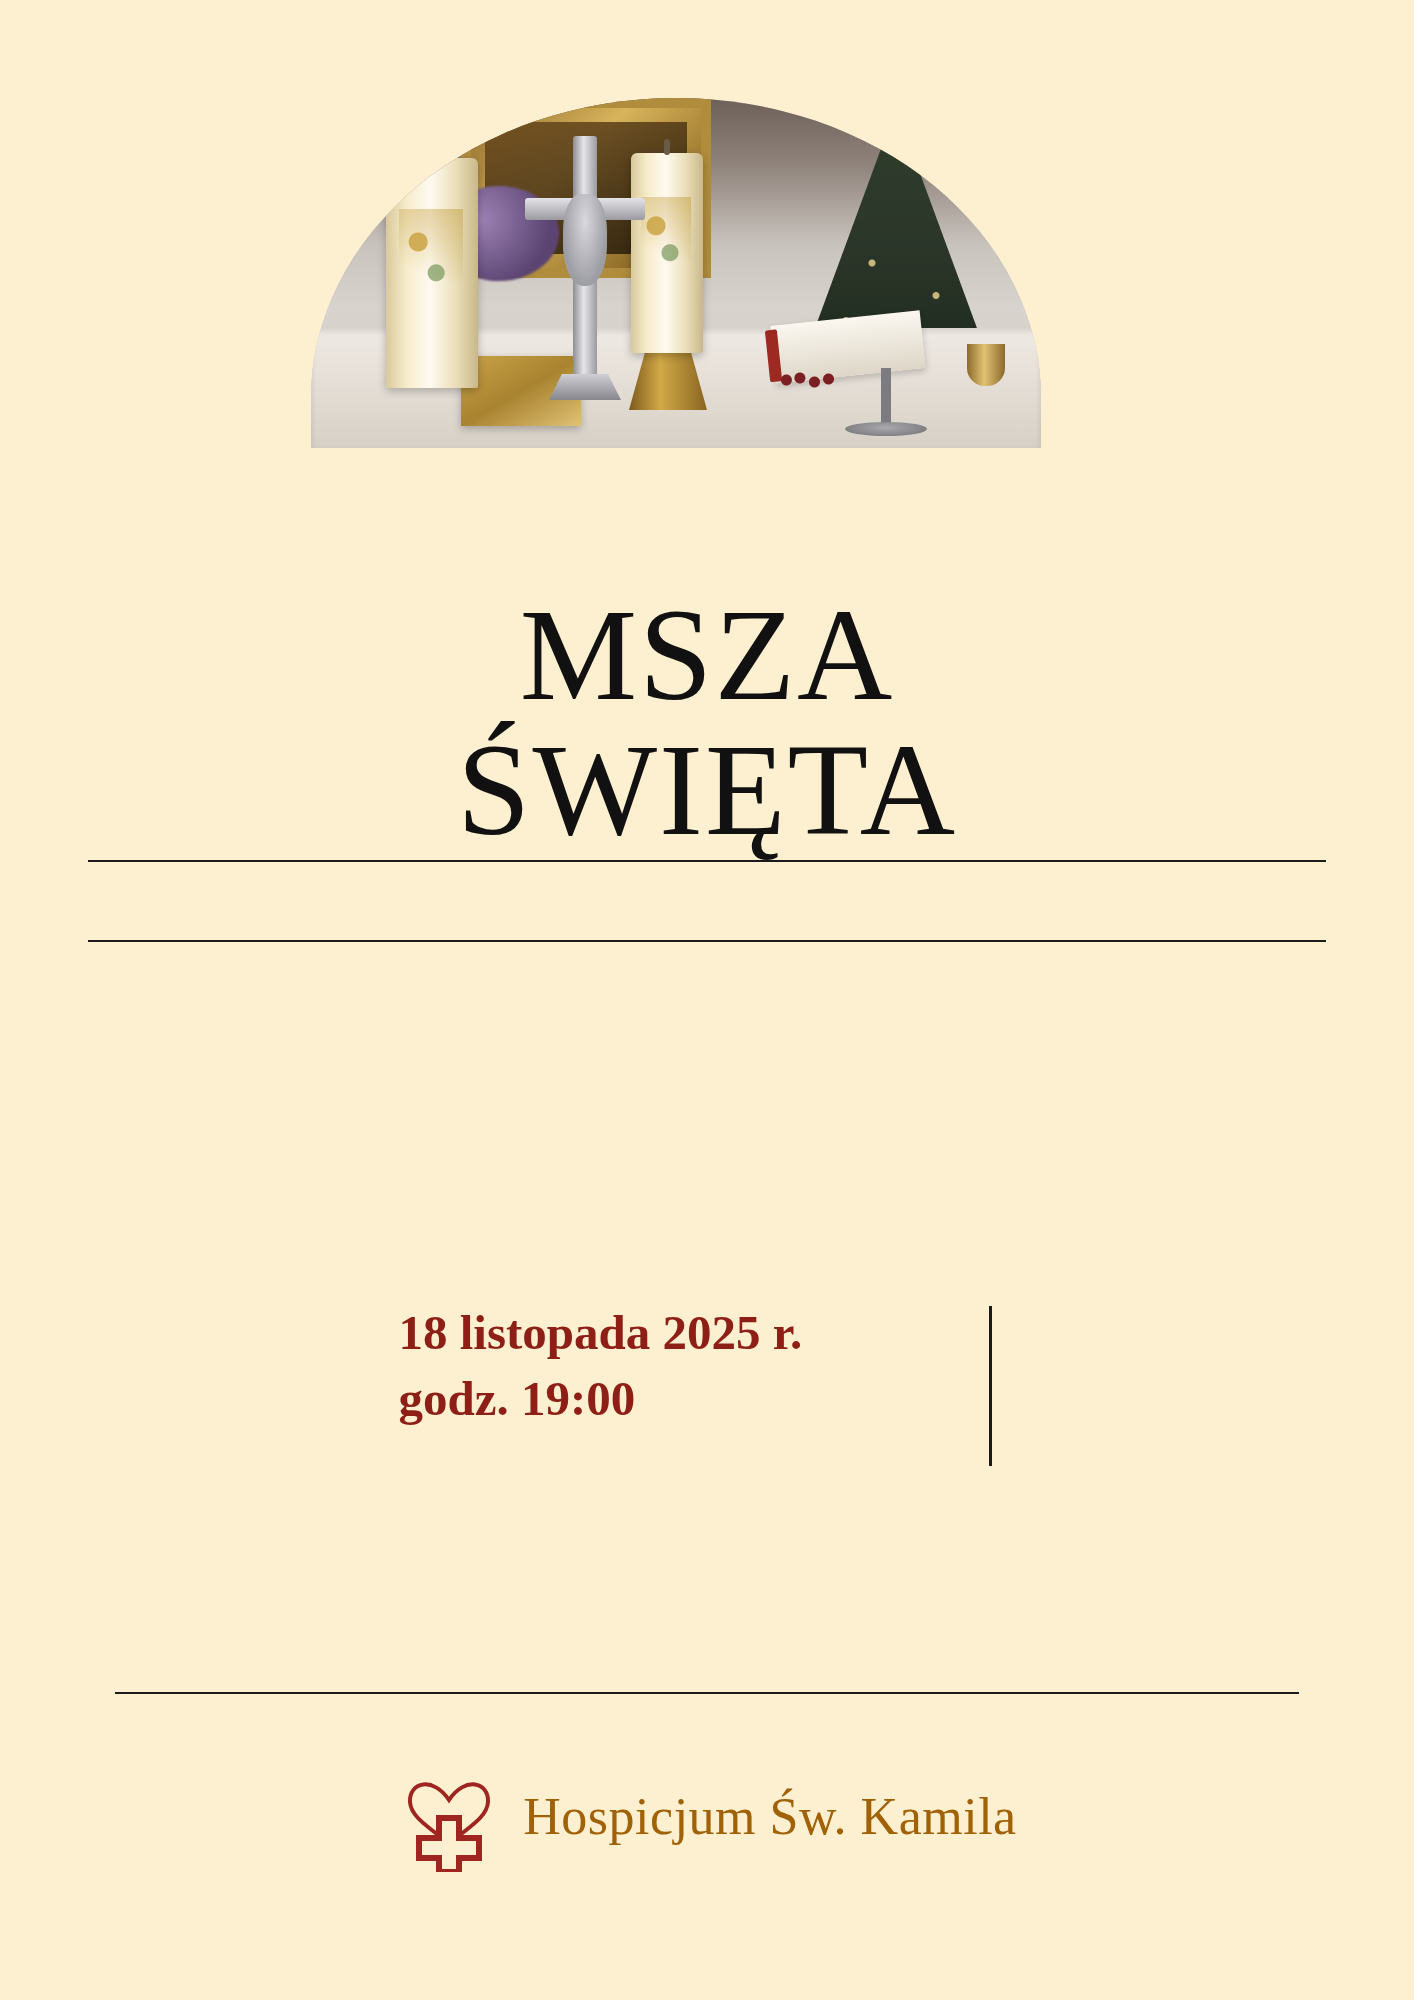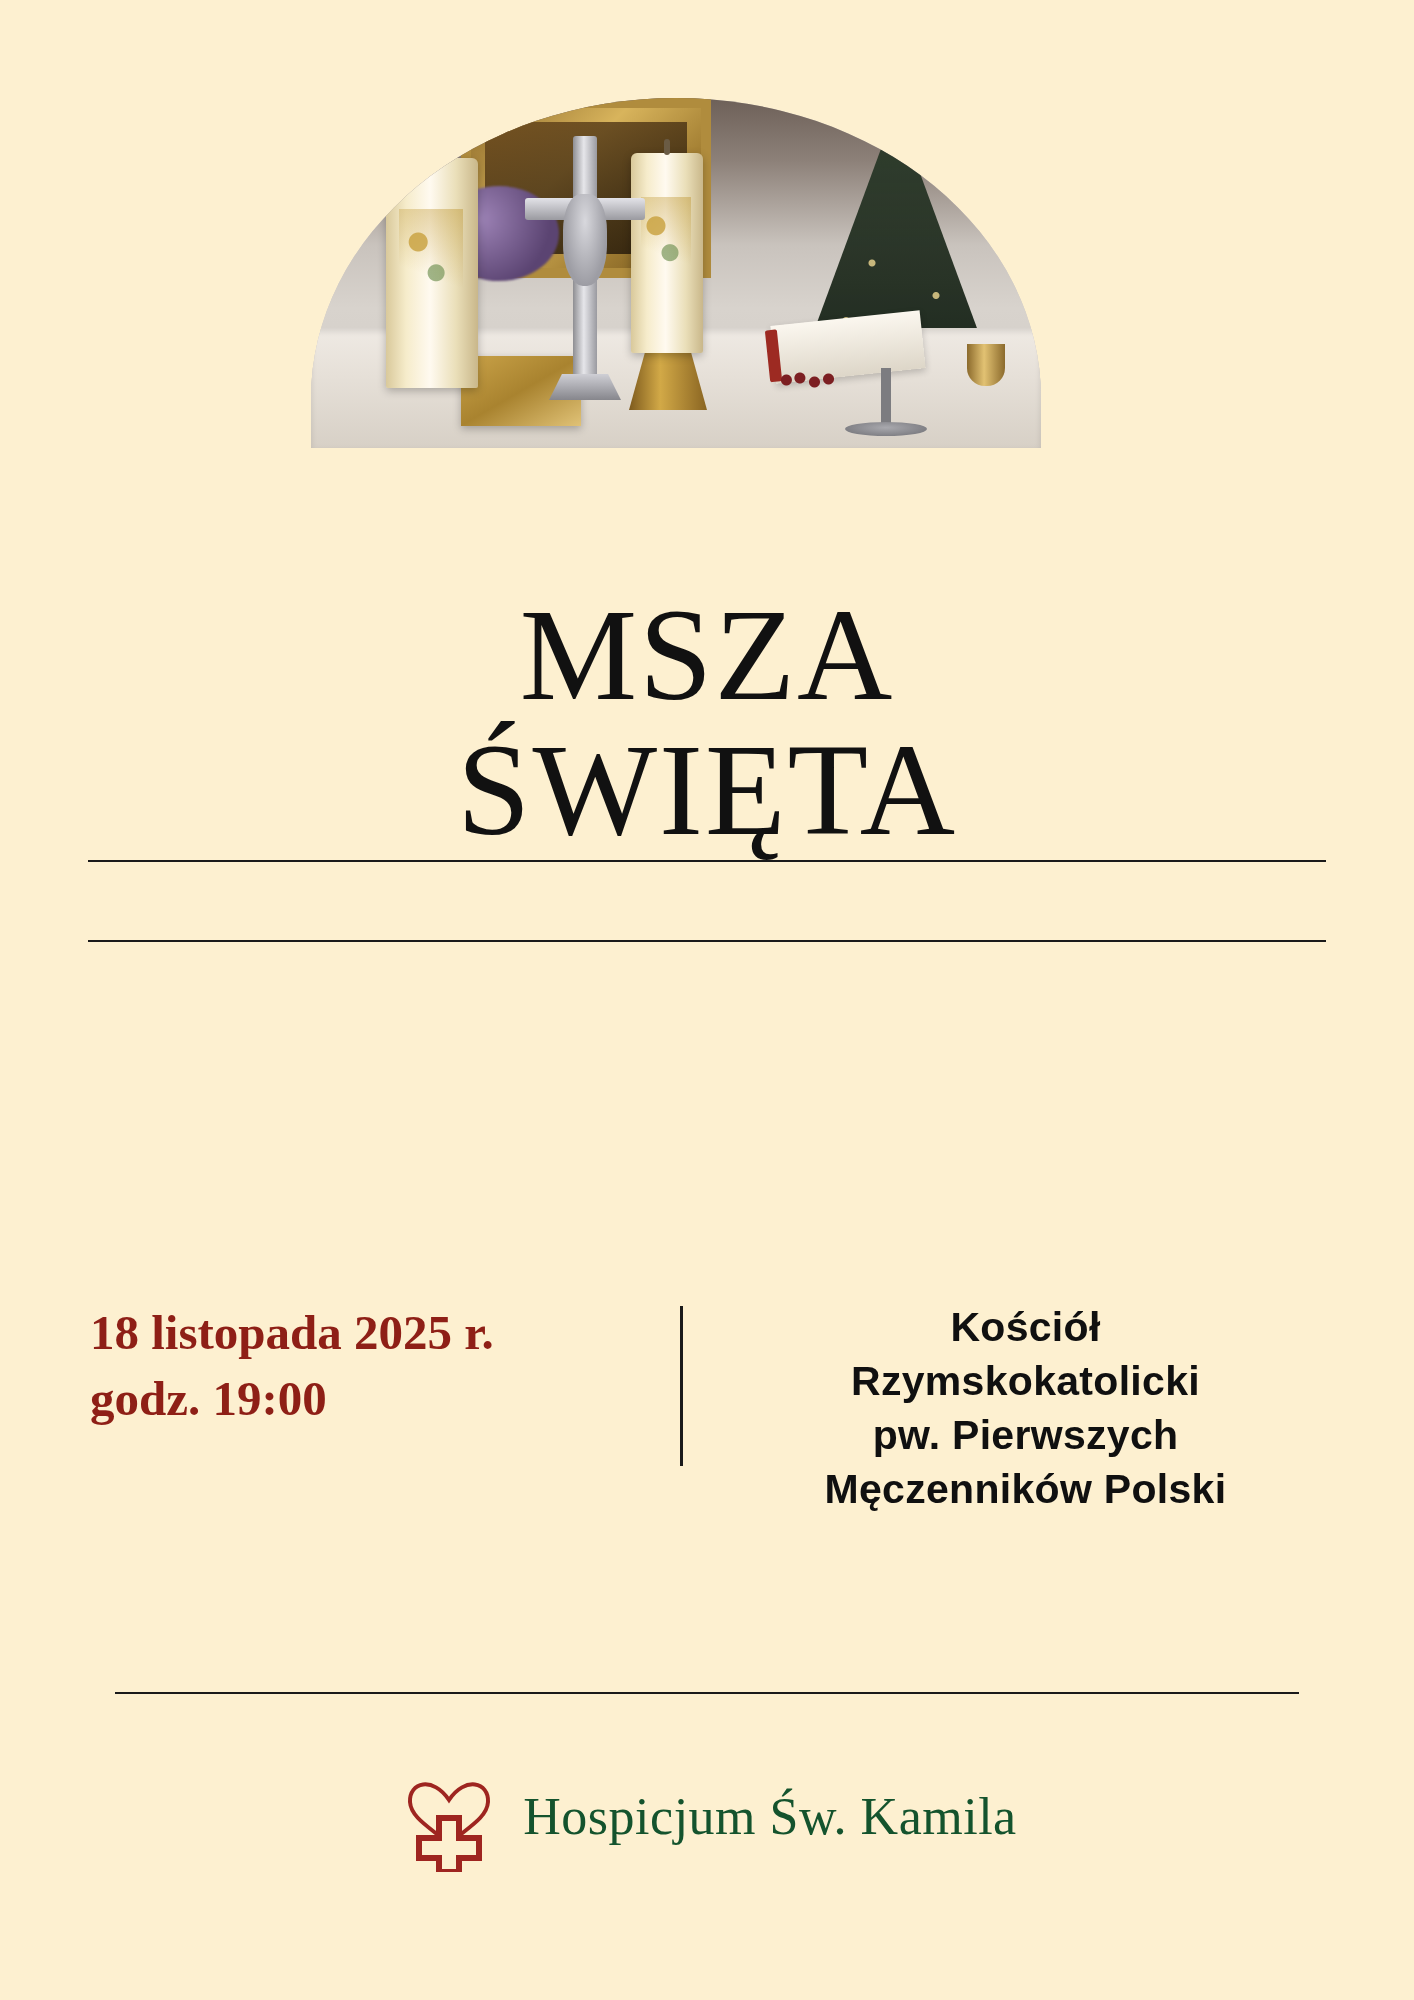--- a/index.html
+++ b/index.html
@@ -279,21 +279,21 @@
   }
   .logo-mark {
     width: 104px;
     height: 112px;
     margin-right: 22px;
     flex: none;
   }
   .logo-text {
     font-family: "Liberation Serif", serif;
     font-size: 52px;
-    color: #14532d;
+    color: #a16207;
     letter-spacing: .5px;
   }
 </style>
 </head>
 <body>
 
 <div class="poster">
 
   <div class="photo-wrap">
     <div class="photo">
@@ -333,26 +333,20 @@
   <div class="rule r1"></div>
   <div class="rule r2"></div>
 
 
   <div class="details">
     <div class="datetime">
       <div>18 listopada 2025 r.</div>
       <div>godz. 19:00</div>
     </div>
     <div class="divider"></div>
-    <div class="place">
-      <span>Kościół</span>
-      <span>Rzymskokatolicki</span>
-      <span>pw. Pierwszych</span>
-      <span>Męczenników Polski</span>
-    </div>
   </div>
 
   <div class="rule r3"></div>
 
   <div class="footer">
     <span class="logo-mark">
       <svg viewBox="0 0 104 112" width="104" height="112" aria-hidden="true">
         <path d="M52 40 C36 16, 12 22, 13 42 C14 58, 34 68, 52 84 C70 68, 90 58, 91 42 C92 22, 68 16, 52 40 Z" fill="none" stroke="#9e2520" stroke-width="4"></path>
         <path d="M42 58 H62 V78 H82 V98 H62 V112 H42 V98 H22 V78 H42 Z" fill="#fdf0d0" stroke="#9e2520" stroke-width="6"></path>
       </svg>

